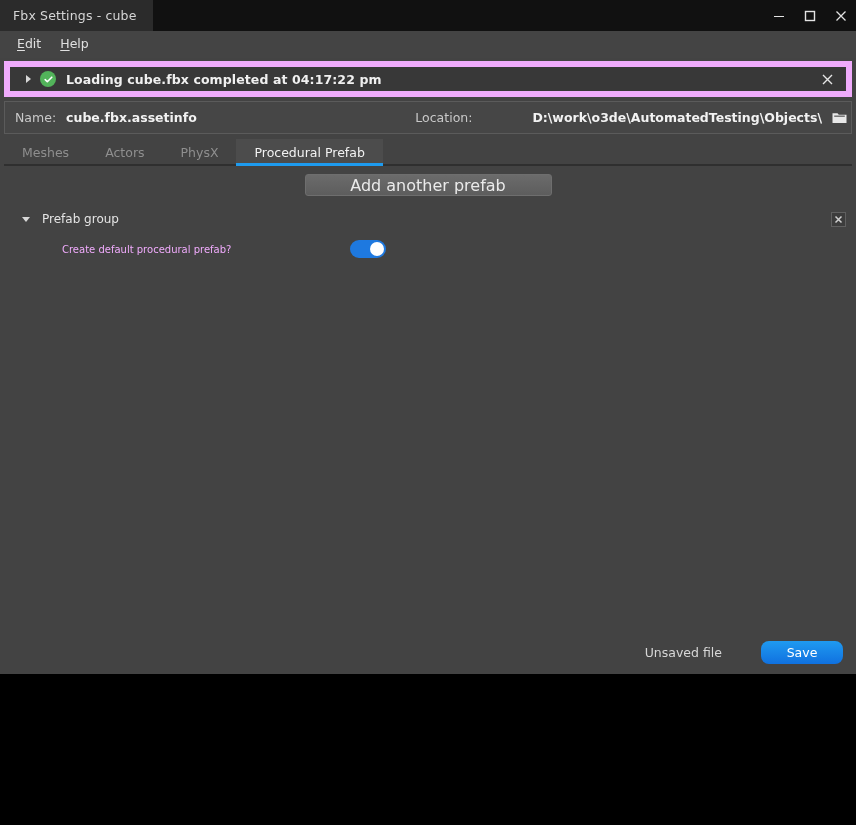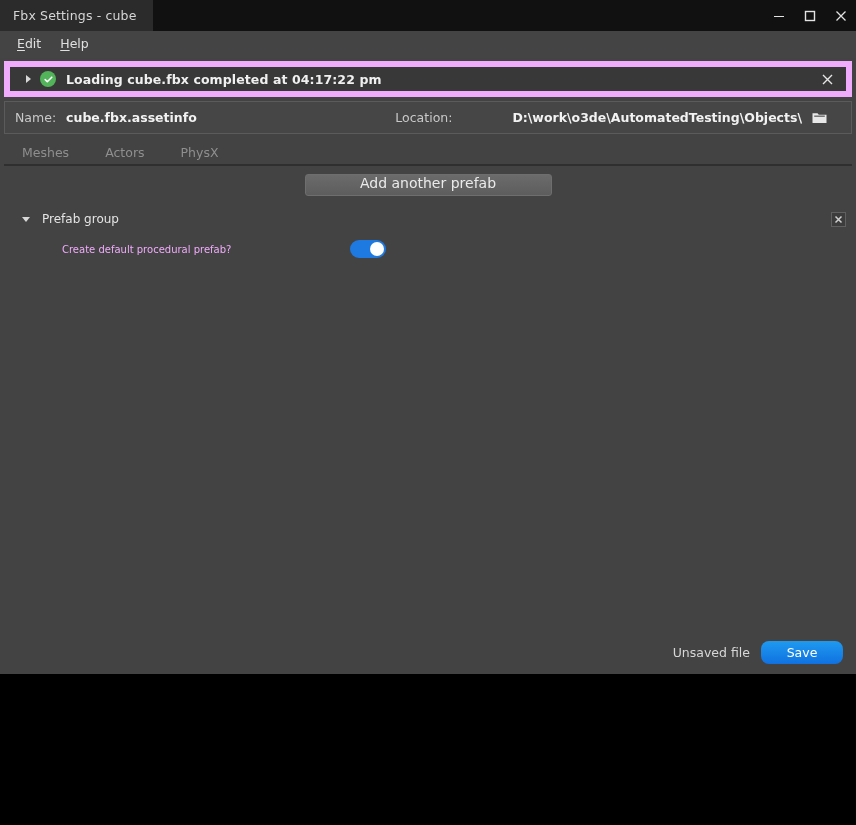--- a/index.html
+++ b/index.html
@@ -133,21 +133,21 @@
   
   .infobar {
     margin: 4px 4px 0 4px;
     height: 33px;
     flex: 0 0 33px;
     background: #464646;
     border: 1px solid #5b5b5b;
     box-sizing: border-box;
     display: flex;
     align-items: center;
-    padding: 0 24px 0 10px;
+    padding: 0 4px 0 10px;
   }
   .field-label {
     color: #c9c9c9;
     font-size: 12.5px;
     margin-right: 10px;
     white-space: nowrap;
   }
   .field-value {
     color: #f2f2f2;
     font-size: 12.5px;
@@ -219,23 +219,23 @@
     display: flex;
     justify-content: center;
   }
   .addprefab-btn {
     width: 247px;
     height: 22px;
     background: linear-gradient(180deg, #6b6b6b 0%, #5d5d5d 100%);
     border: 1px solid #6e6e6e;
     border-radius: 3px;
     color: #eaeaea;
-    font-size: 14px;
-    display: flex;
-    align-items: flex-start;
+    font-size: 16px;
+    display: flex;
+    align-items: center;
     justify-content: center;
     box-sizing: border-box;
   }
 
   .group-header {
     margin-top: 11px;
     height: 24px;
     display: flex;
     align-items: center;
     padding: 0 6px 0 18px;
@@ -296,20 +296,21 @@
   
   .footer {
     flex: 0 0 36px;
     height: 36px;
     margin: 0 4px 4px 4px;
     display: flex;
     align-items: center;
     justify-content: flex-end;
     padding-right: 9px;
     box-sizing: border-box;
+    gap: 28px;
   }
   .unsaved-text {
     color: #d7d7d7;
     font-size: 12.5px;
     margin-right: 11px;
   }
   .save-btn {
     width: 82px;
     height: 23px;
     border-radius: 8px;
@@ -397,20 +398,23 @@
     <div class="tabstrip-rule"></div>
     <div class="tab">
       <span>Meshes</span>
     </div>
     <div class="tab">
       <span>Actors</span>
     </div>
     <div class="tab">
       <span>PhysX</span>
     </div>
+    <div class="tab active">
+      <span>Procedural Prefab</span>
+    </div>
   </div>
 
   <div class="content">
 
     <div class="addprefab-row">
       <div class="addprefab-btn">
         <span>Add another prefab</span>
       </div>
     </div>
 

